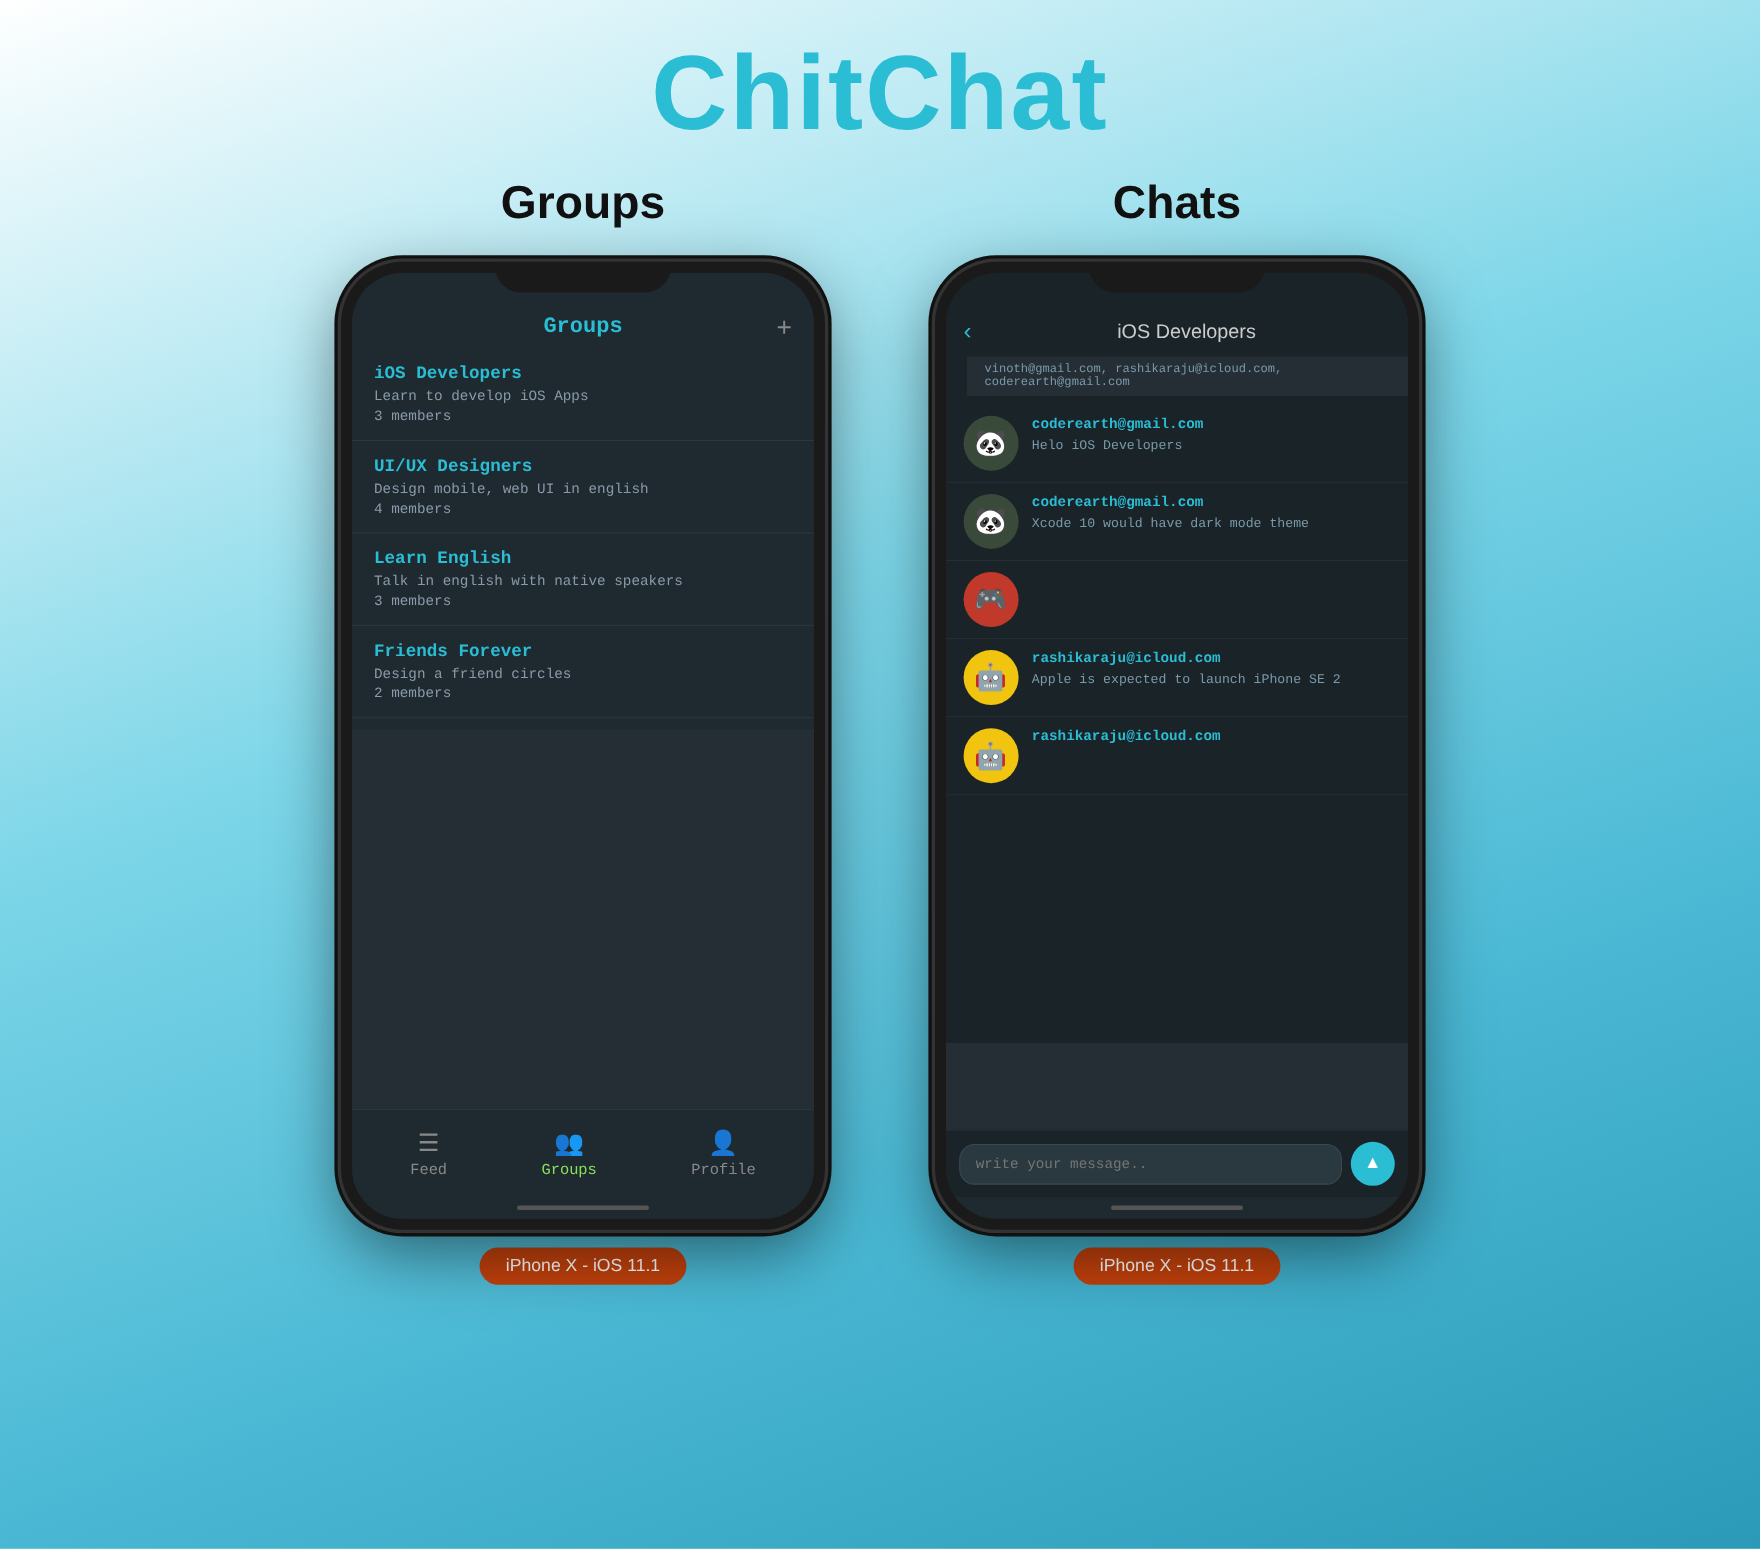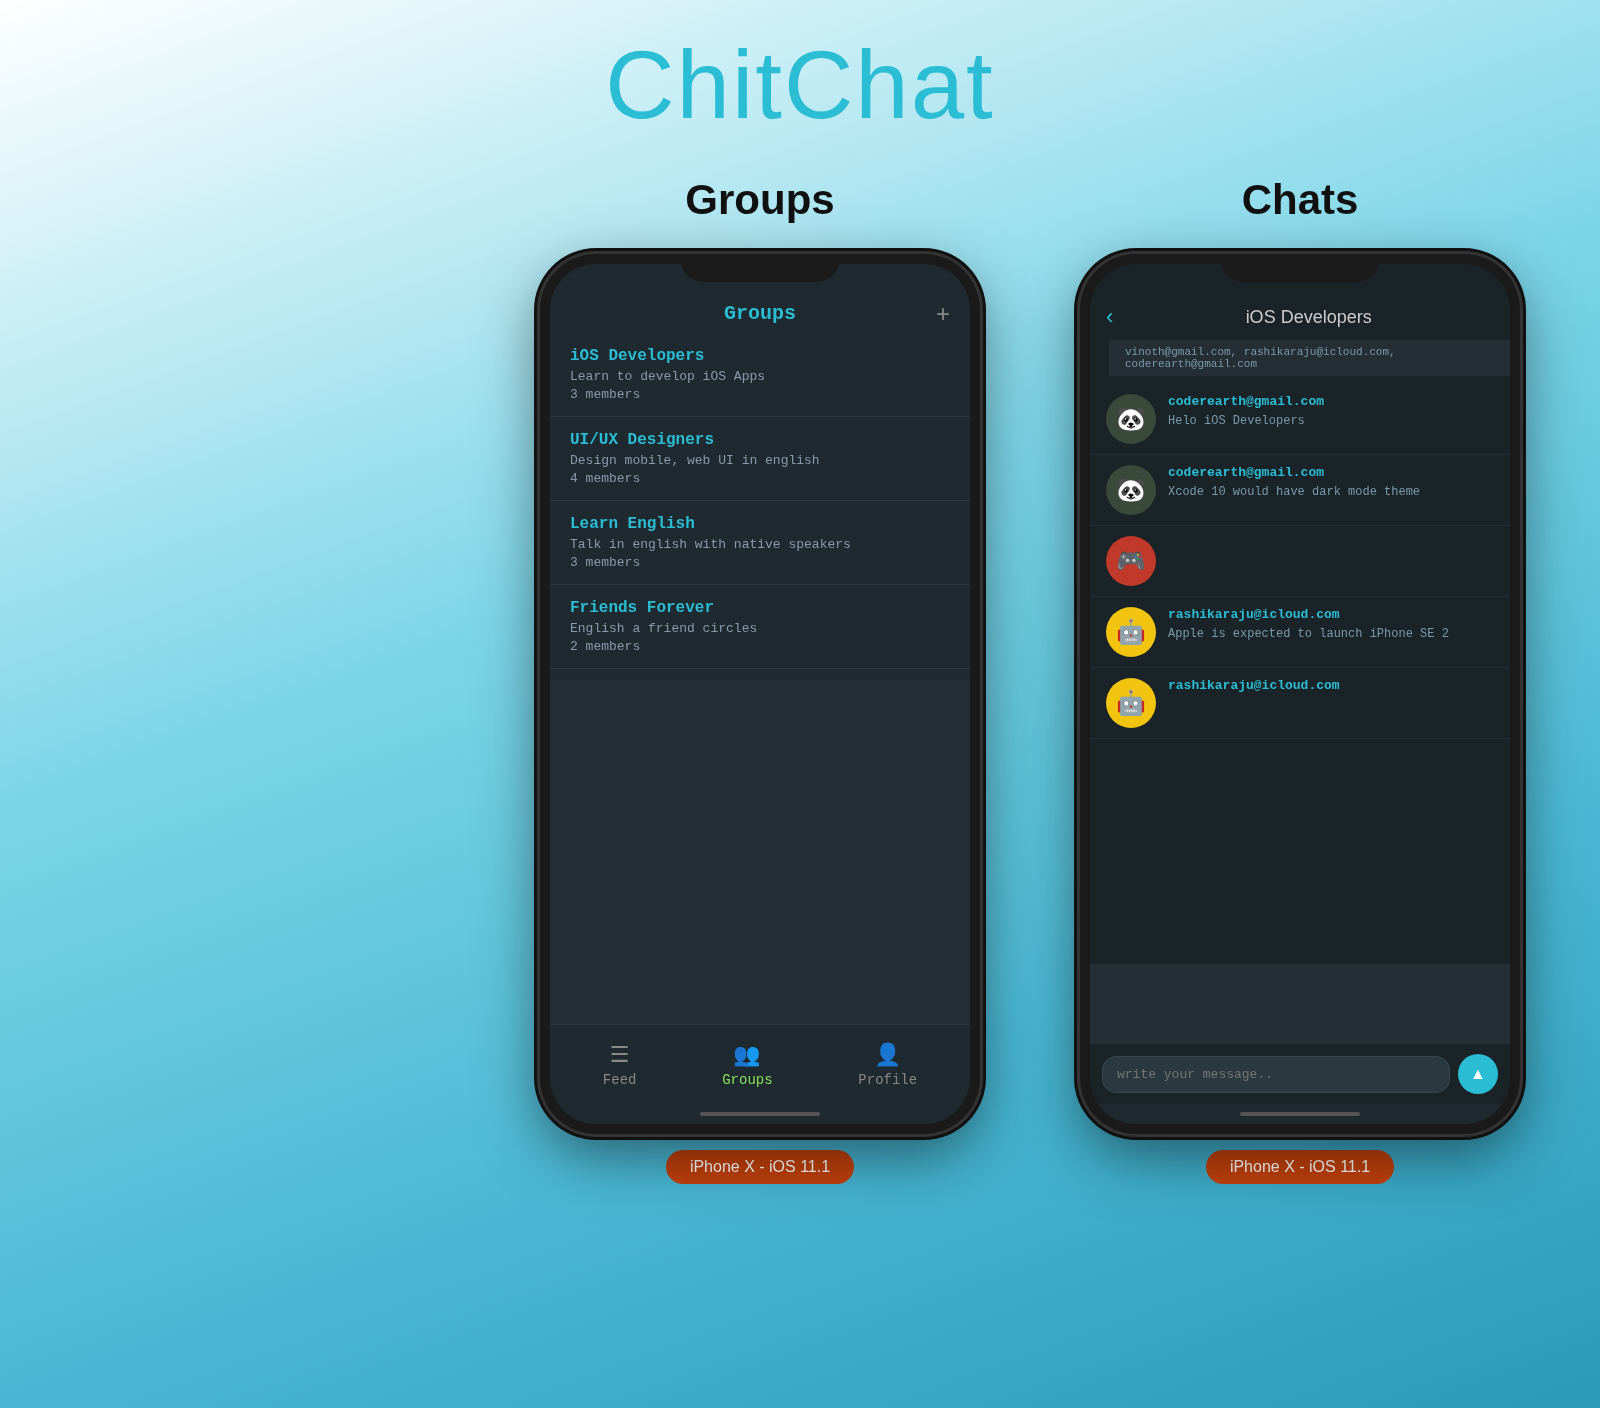--- a/index.html
+++ b/index.html
@@ -9,32 +9,32 @@
       min-height: 1408px;
       background: linear-gradient(160deg, #ffffff 0%, #7dd6e8 40%, #4ab8d4 70%, #2a9ab8 100%);
       font-family: -apple-system, BlinkMacSystemFont, 'Segoe UI', sans-serif;
       display: flex;
       flex-direction: column;
       align-items: center;
     }
 
     .page-title {
       font-size: 96px;
-      font-weight: 400;
+      font-weight: 700;
       color: #2bbdd4;
       margin-top: 30px;
-      margin-bottom: 36px;
+      margin-bottom: 20px;
       letter-spacing: 2px;
     }
 
     .phones-row {
       display: flex;
       flex-direction: row;
       align-items: flex-start;
-      justify-content: flex-end;
+      justify-content: center;
       gap: 100px;
       width: 100%;
       padding: 0 80px;
     }
 
     .phone-section {
       display: flex;
       flex-direction: column;
       align-items: center;
     }
@@ -393,21 +393,21 @@
           </div>
 
           <div class="group-item">
             <div class="group-item-name">Learn English</div>
             <div class="group-item-desc">Talk in english with native speakers</div>
             <div class="group-item-members">3 members</div>
           </div>
 
           <div class="group-item">
             <div class="group-item-name">Friends Forever</div>
-            <div class="group-item-desc">English a friend circles</div>
+            <div class="group-item-desc">Design a friend circles</div>
             <div class="group-item-members">2 members</div>
           </div>
 
           <div class="group-item">
             
             
             
           </div>
 
         </div>

